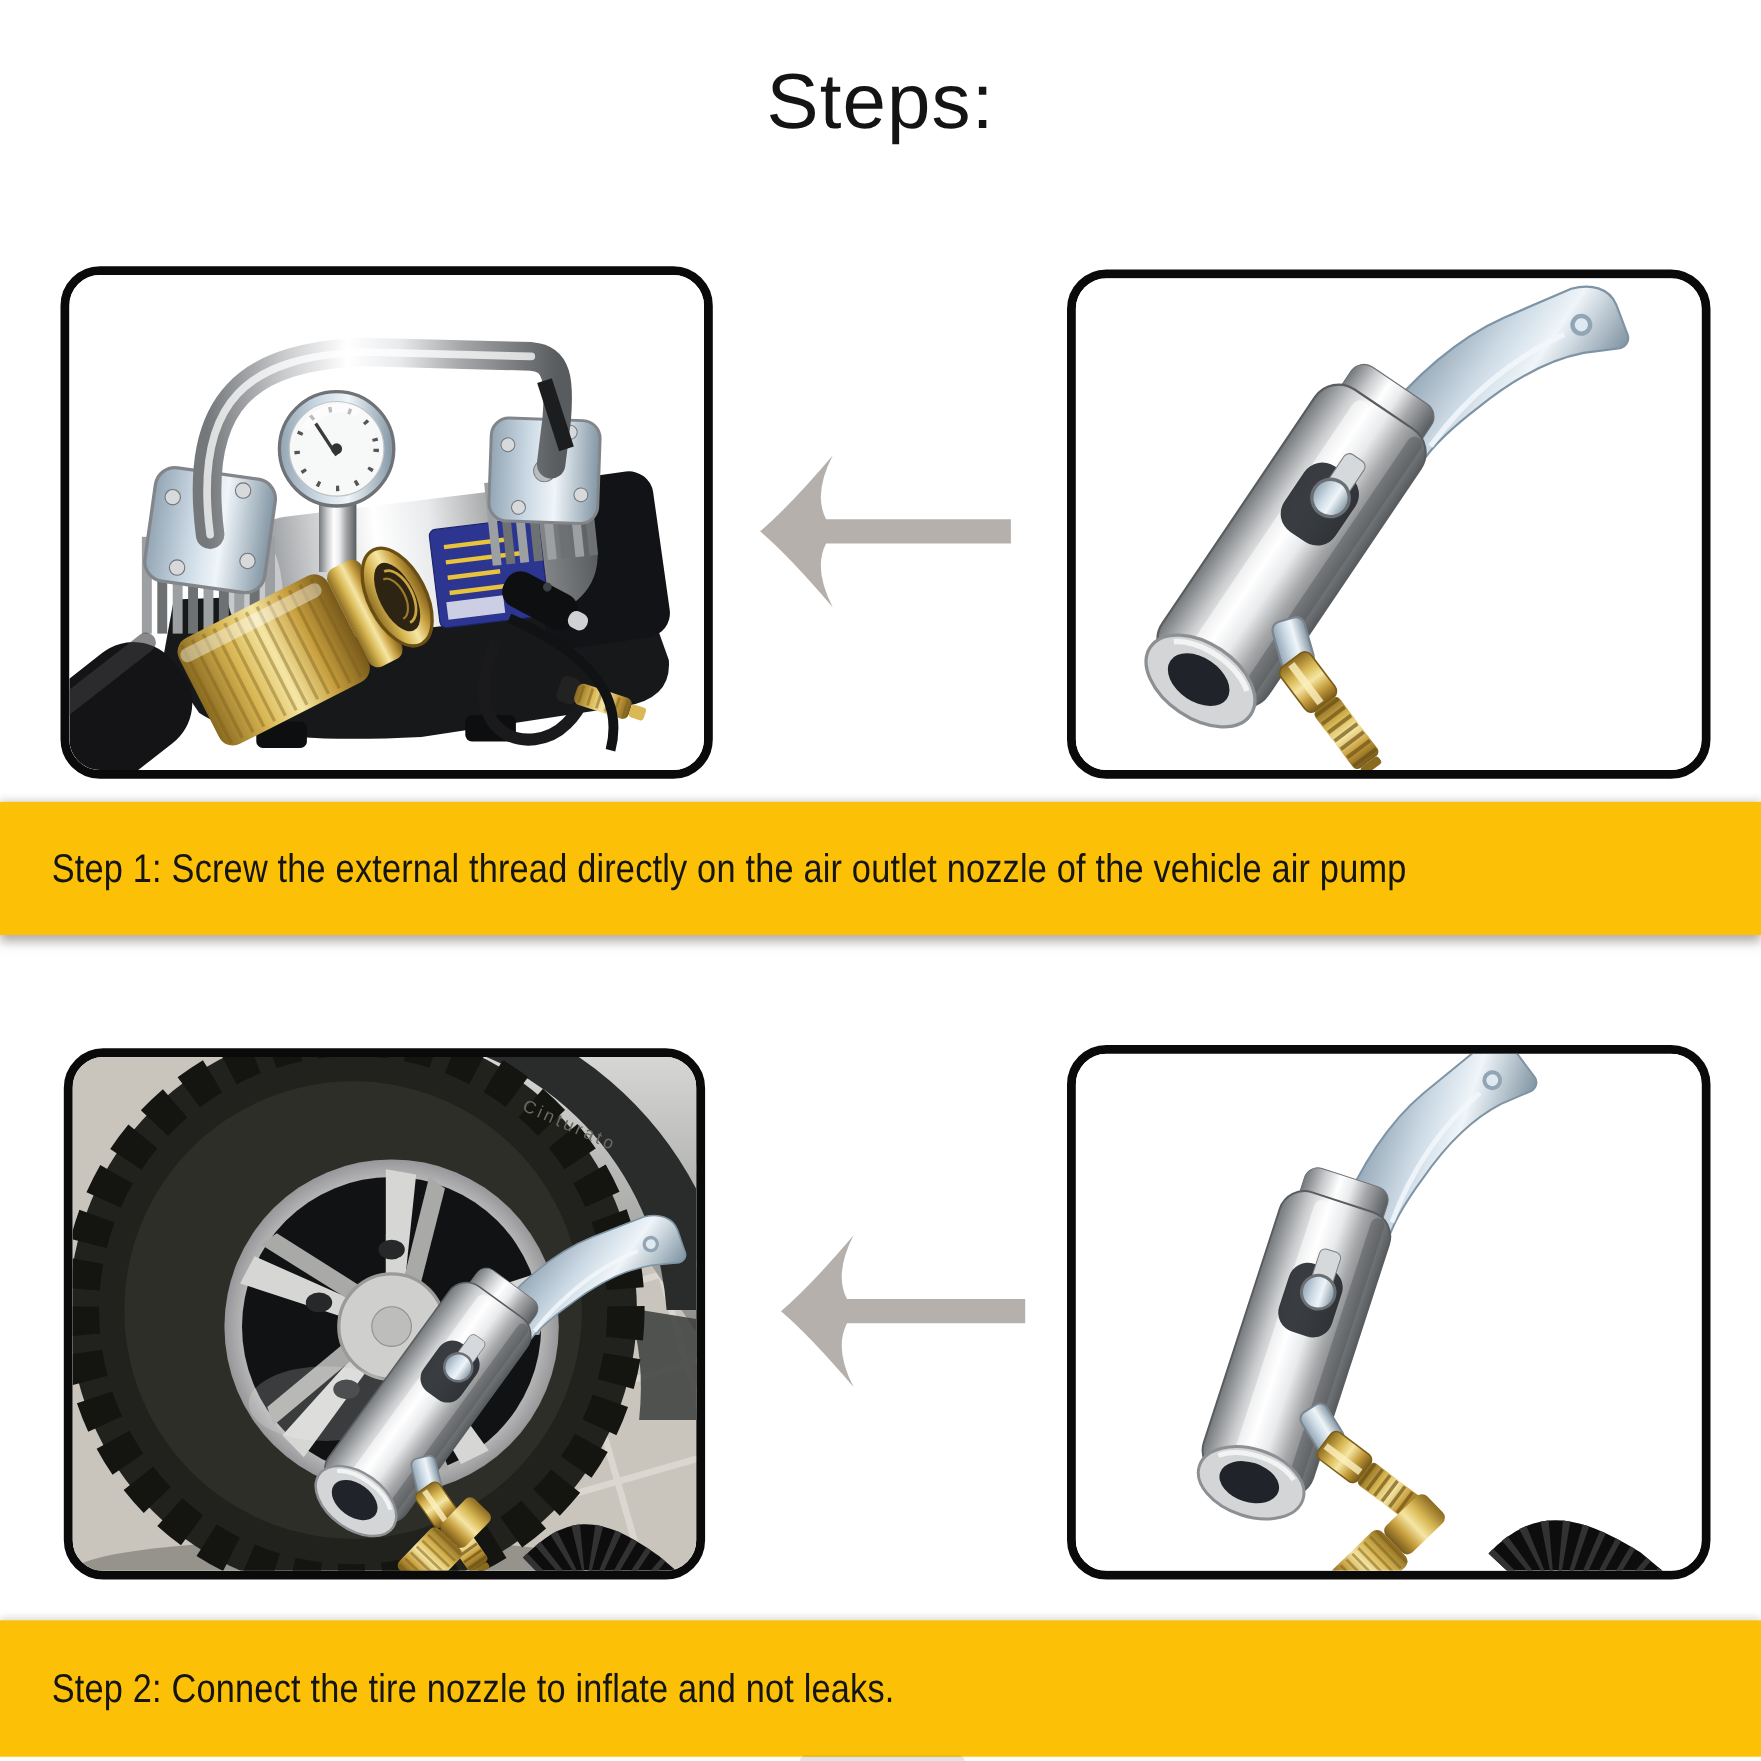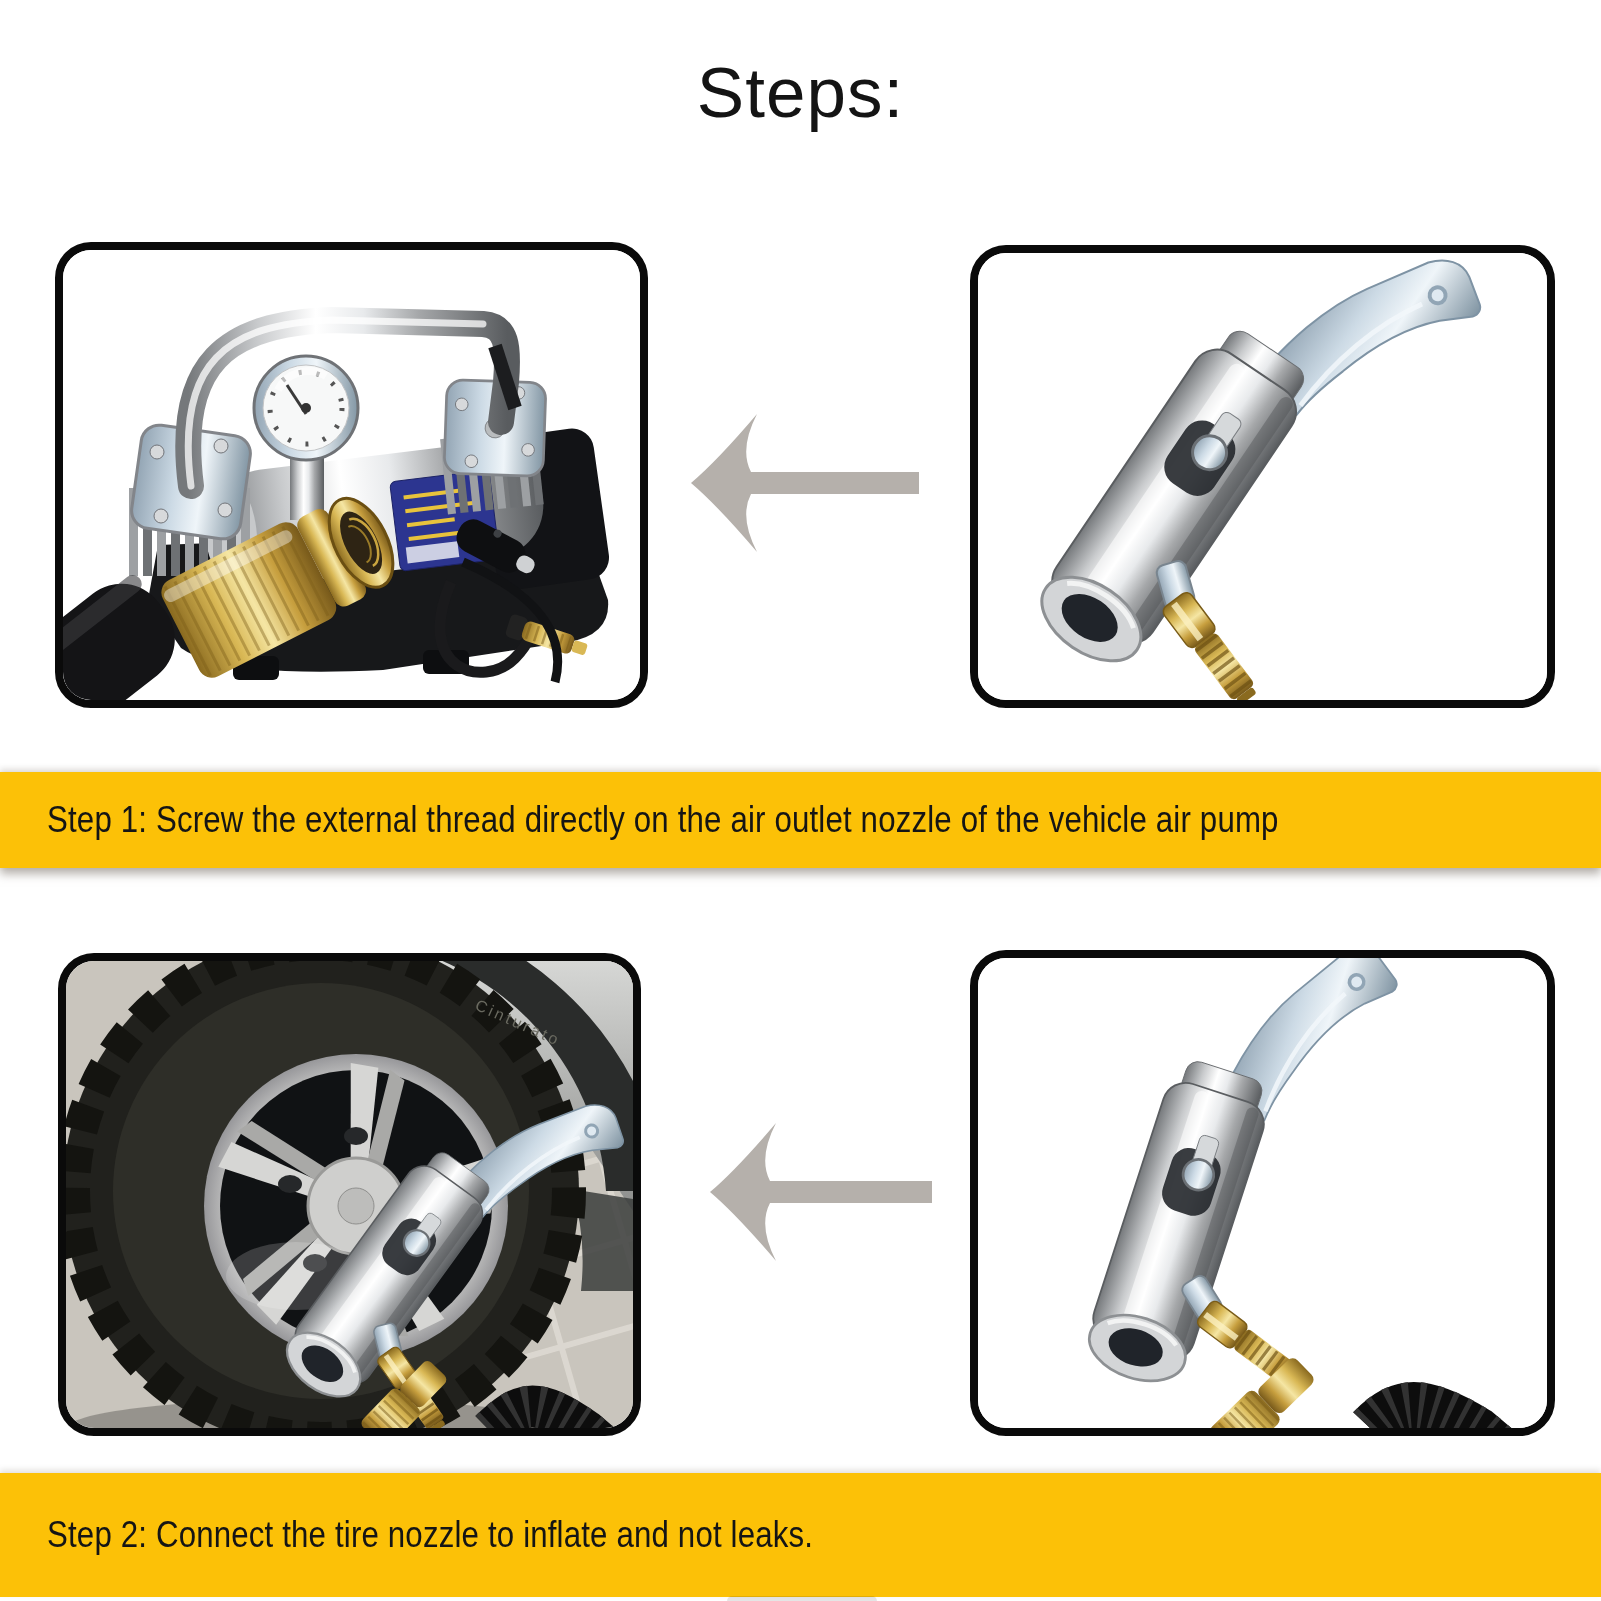--- a/index.html
+++ b/index.html
@@ -23,21 +23,21 @@
   .box-r2l { left:58px;  top:953px; width:583px; height:483px; }
   .box-r2r { left:970px; top:950px; width:585px; height:486px; }
   .arrow { position:absolute; color:var(--arrow,#b5b0ab); }
   .arrow1 { left:685px; top:408px; }
   .arrow2 { left:704px; top:1117px; }
   .banner {
     position:absolute; left:0; width:100%;
     background:var(--banner-bg,#fcc107);
     display:flex; align-items:center;
   }
-  .banner1 { top:772px; height:96px;
+  .banner1 { top:729px; height:121px;
     box-shadow:0 6px 9px rgba(110,100,90,.5), 0 -3px 6px rgba(110,100,90,.2); }
   .banner2 { top:1473px; height:124px;
     box-shadow:0 -3px 6px rgba(110,100,90,.2); }
   .banner .label {
     font-size:36.5px; color:var(--banner-text,#151515);
     white-space:nowrap; padding-left:55px;
     transform:scaleX(.855); transform-origin:0 50%; letter-spacing:.2px;
   }
   .bottom-notch {
     position:absolute; left:727px; top:1596px; width:150px; height:10px;

